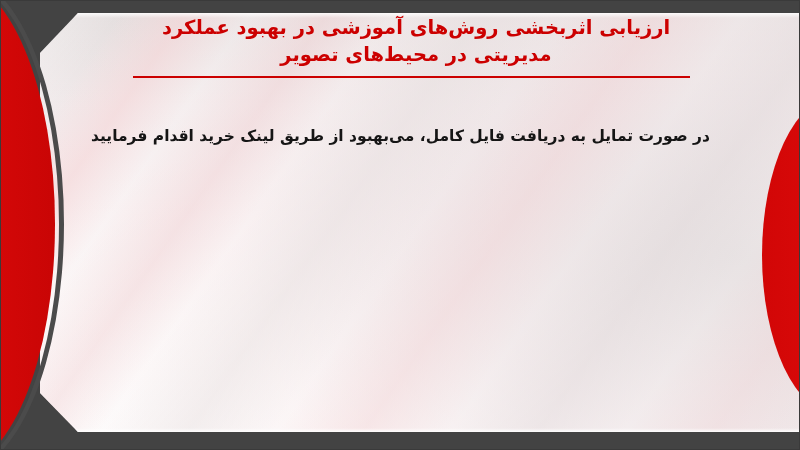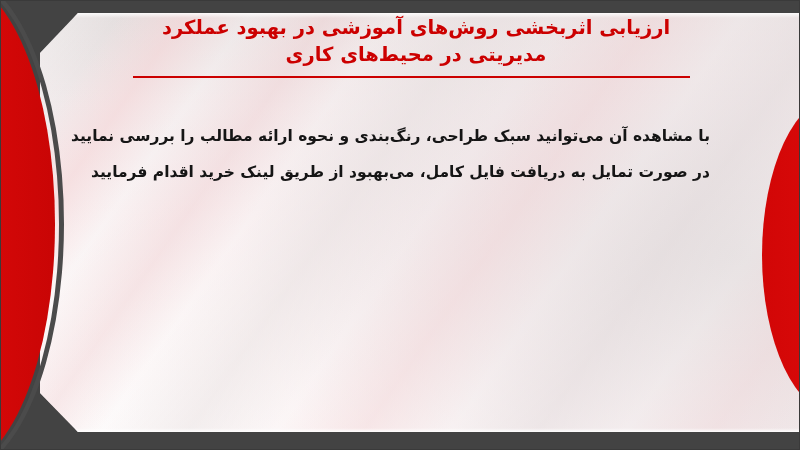--- a/index.html
+++ b/index.html
@@ -183,24 +183,23 @@
     <div class="panel-bottom-sheen"></div>
   </div>
 
   <div class="ellipse-right"></div>
 
   <div class="ellipse-left"></div>
   <div class="ellipse-left-arc"></div>
 
   <div class="title-block">
     <div class="title-line">ارزیابی اثربخشی روش‌های آموزشی در بهبود عملکرد</div>
-    <div class="title-line">مدیریتی در محیط‌های کاری</div>
+    <div class="title-line">مدیریتی در محیط‌های تصویر</div>
   </div>
 
   <div class="title-rule"></div>
 
   <div class="body-block">
-    <div class="body-line">با مشاهده آن می‌توانید سبک طراحی، رنگ‌بندی و نحوه ارائه مطالب را بررسی نمایید</div>
     <div class="body-line">در صورت تمایل به دریافت فایل کامل، می‌بهبود از طریق لینک خرید اقدام فرمایید</div>
   </div>
 
   <div class="slide-outline"></div>
 </div>
 
 </body></html>

